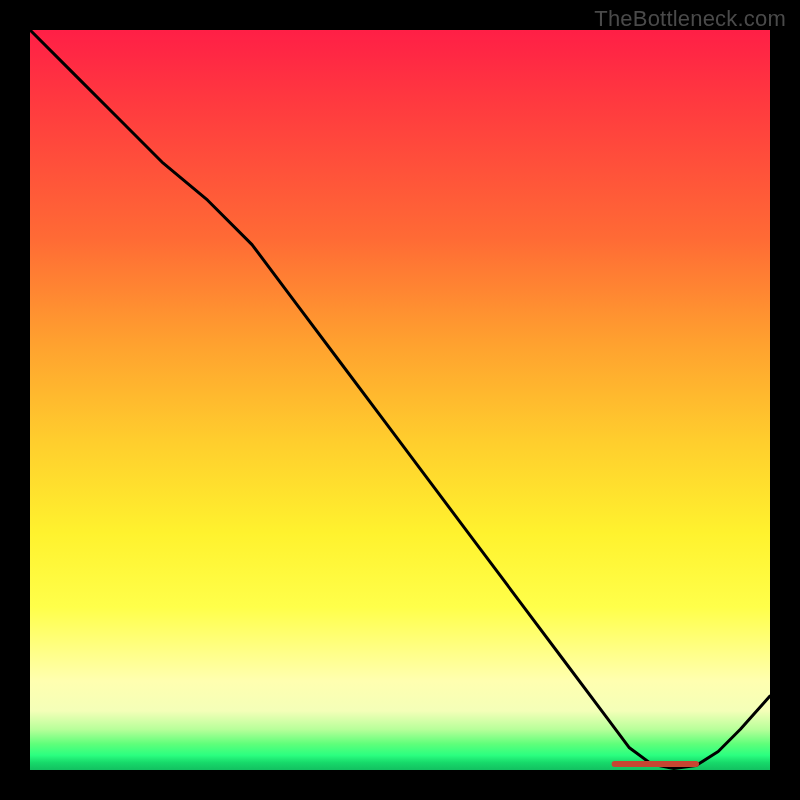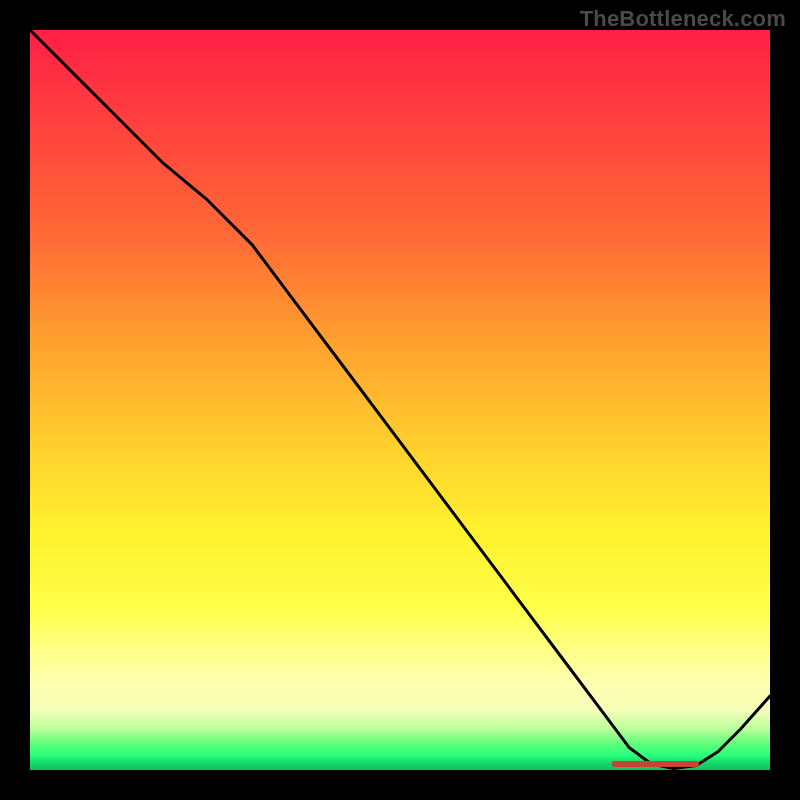--- a/index.html
+++ b/index.html
@@ -15,21 +15,21 @@
     position: relative;
     width: 800px;
     height: 800px;
   }
   .watermark {
     position: absolute;
     top: 6px;
     right: 14px;
     color: #4a4a4a;
     font-size: 22px;
-    font-weight: 700;
+    font-weight: 400;
     letter-spacing: 0.2px;
     user-select: none;
   }
   
   .plot {
     position: absolute;
     left: 30px;
     top: 30px;
     width: 740px;
     height: 740px;

